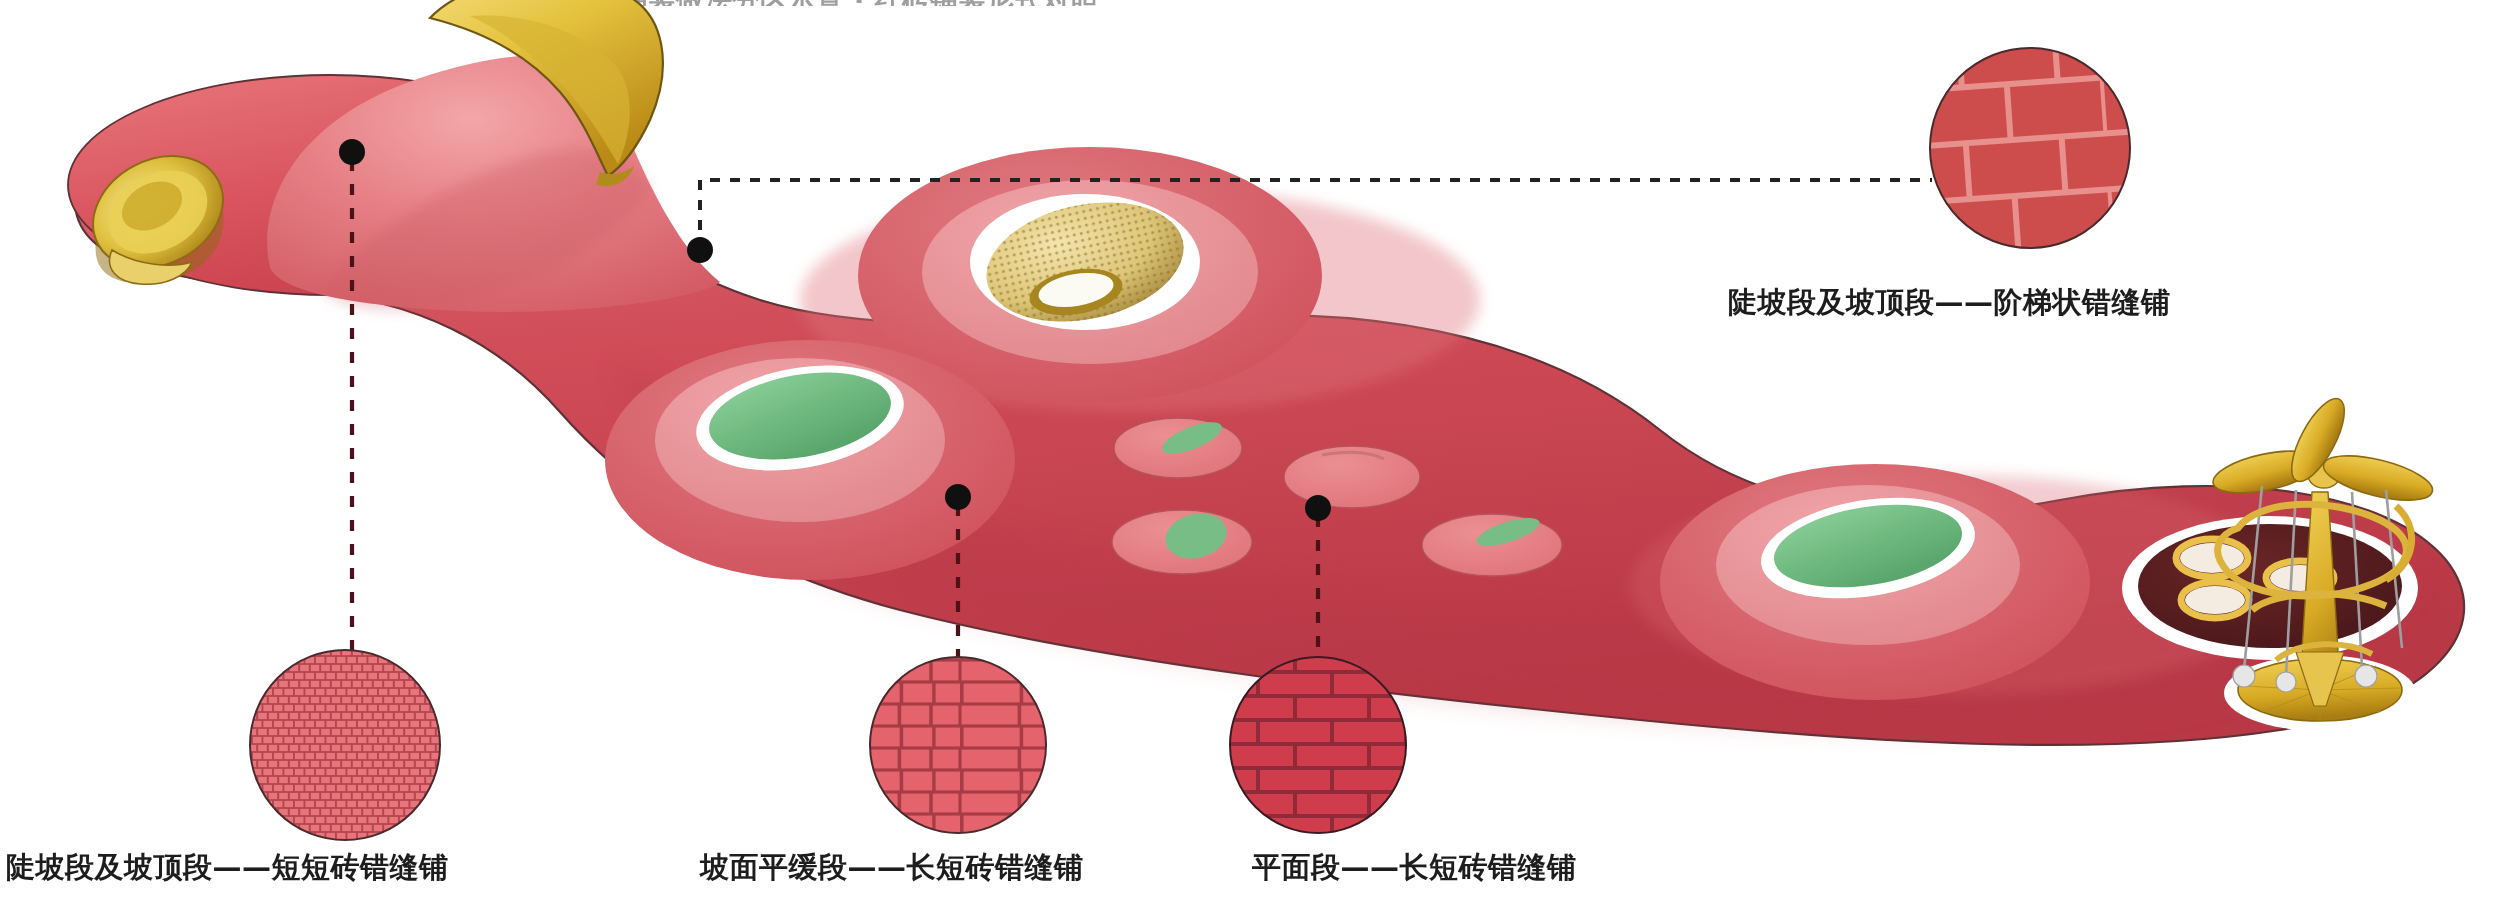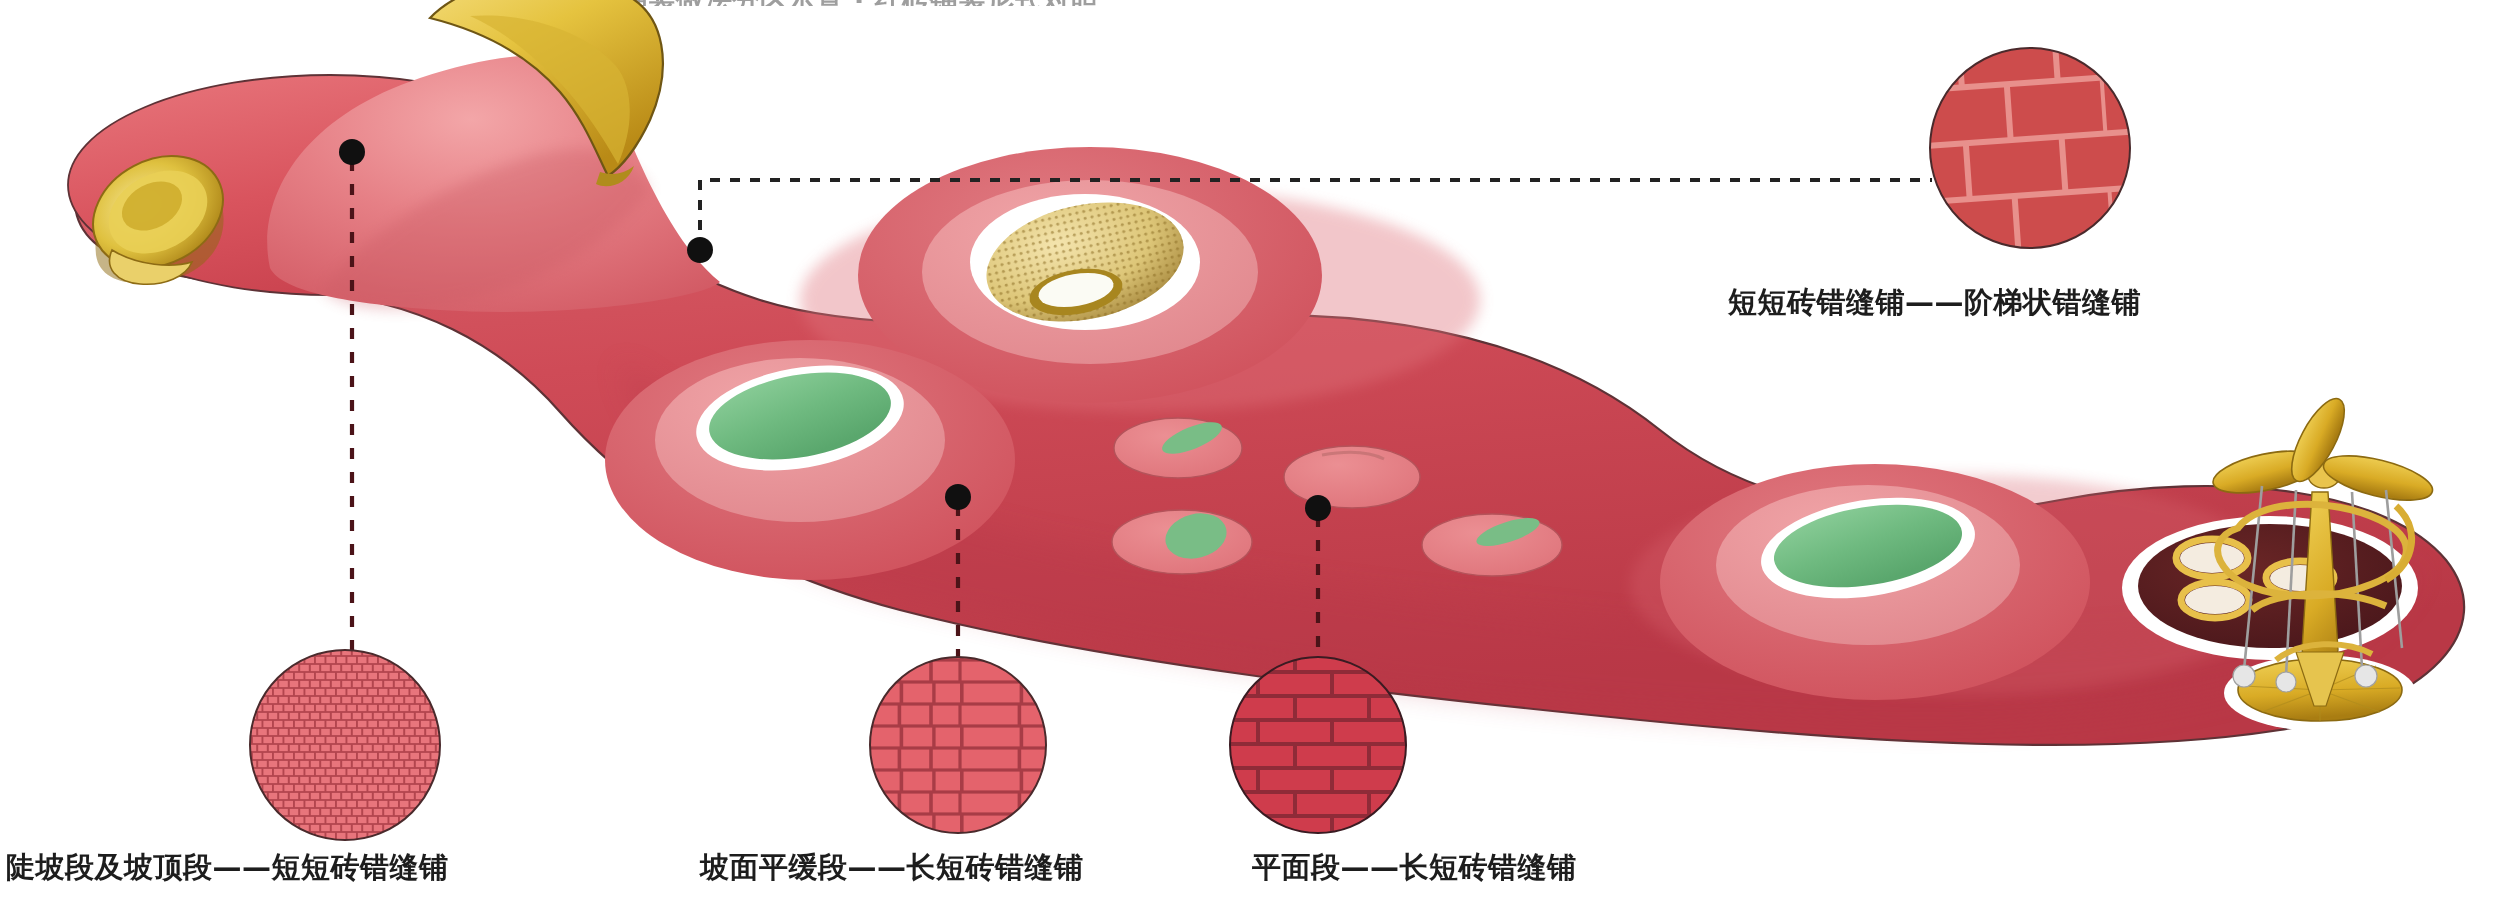--- a/index.html
+++ b/index.html
@@ -322,15 +322,15 @@
       <circle cx="1318" cy="745" r="88" fill="url(#pat-long)" stroke="#3a1b22" stroke-width="2"></circle>
     </g>
     <g>
       <circle cx="2030" cy="148" r="100" fill="url(#pat-stepped)" stroke="#4a2a2c" stroke-width="2"></circle>
     </g>
   </svg>
 
   <div class="lbl" id="lbl-1">坡面平缓段——长短砖错缝铺</div>
   <div class="lbl" id="lbl-0">陡坡段及坡顶段——短短砖错缝铺</div>
   <div class="lbl" id="lbl-2">平面段——长短砖错缝铺</div>
-  <div class="lbl" id="lbl-3">短短砖错缝铺——阶梯状错缝铺</div>
+  <div class="lbl" id="lbl-3">陡坡段及坡顶段——阶梯状错缝铺</div>
 
 </div>
 
 </body></html>

